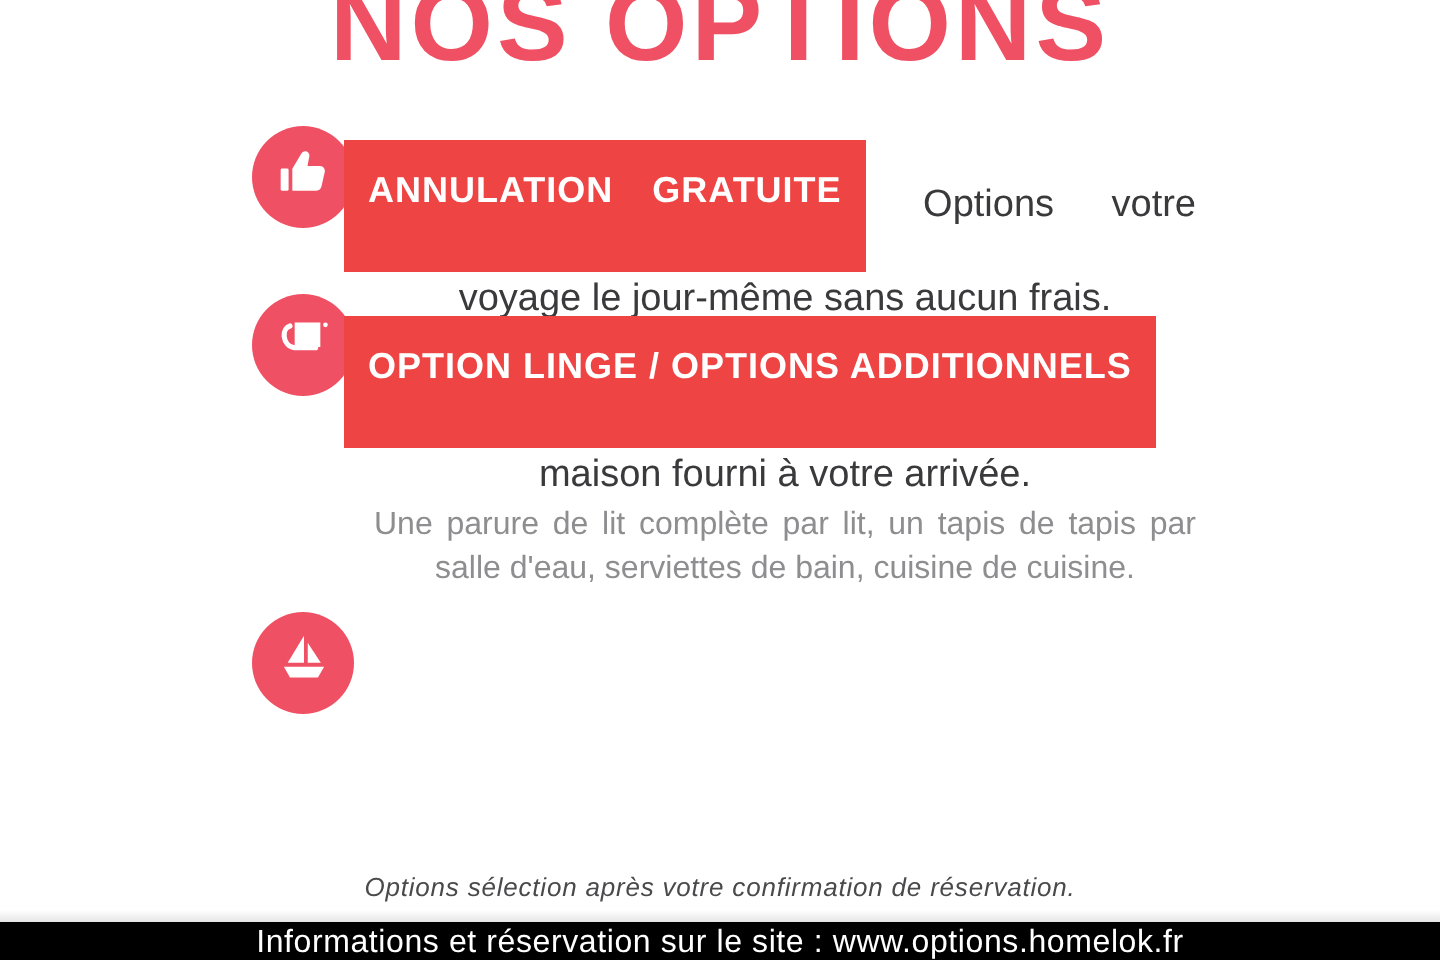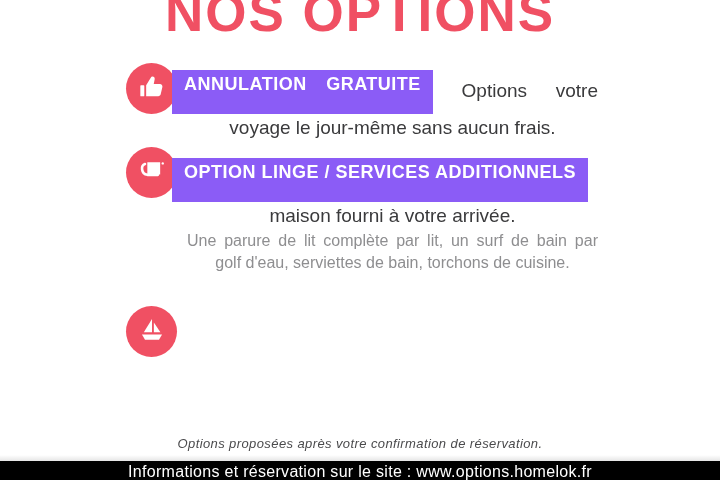--- a/index.html
+++ b/index.html
@@ -21,22 +21,22 @@
   .circle svg{width:28px;height:28px;}
   .c1{top:63px;}  .c2{top:147px;}  .c3{top:306px;}
   
   .section{position:absolute;left:172px;width:426px;color:#3A3A3C;}
   .s1{top:70px;} .s2{top:158px;} .s3{top:315px;}
   .line{font-size:19px;line-height:28px;}
   .jline{text-align:justify;text-align-last:justify;}
   .lline{text-align:left;}
   .tline{margin-left:15px;width:411px;text-align:center;}
   .banner{
-    display:inline-block;background:#8b5cf6;color:#ffffff;font-weight:bold;
-    font-size:18px;line-height:27px;height:42px;padding:1px 12px;
+    display:inline-block;background:#ef4444;color:#ffffff;font-weight:bold;
+    font-size:18px;line-height:27px;height:42px;padding:12px 12px;
     letter-spacing:0.5px;vertical-align:middle;white-space:nowrap;
   }
   .banner-wide{word-spacing:14px;}
   .sub{font-size:16px;line-height:22px;color:#8E8E90;}
   
   .note{
     position:absolute;top:436px;left:0;right:0;text-align:center;
     font-size:13px;font-style:italic;color:#4A4A4C;letter-spacing:0.4px;
   }
   .bar-shadow{
@@ -77,34 +77,34 @@
     <span>
       <svg viewBox="0 0 24 24">
         <path d="M6 6 C4.5 6.5 3.2 8 3.5 10.5 c0.3 2.5 2 4.5 4.5 4.8 h9" fill="none" stroke="#ffffff" stroke-width="2.2" stroke-linecap="round"></path>
         <rect x="8" y="4.5" width="11" height="10.5" fill="#ffffff"></rect>
         <circle cx="21.2" cy="5.5" r="1" fill="#ffffff"></circle>
       </svg>
     </span>
   </div>
   <div class="section s2">
     <div class="line">
-      <span class="banner">OPTION LINGE / SERVICES ADDITIONNELS</span>
+      <span class="banner">OPTION LINGE / OPTIONS ADDITIONNELS</span>
     </div>
     <div class="line lline tline">maison fourni à votre arrivée.</div>
-    <div class="sub jline tline">Une parure de lit complète par lit, un surf de bain par</div>
-    <div class="sub lline tline">golf d'eau, serviettes de bain, torchons de cuisine.</div>
+    <div class="sub jline tline">Une parure de lit complète par lit, un tapis de tapis par</div>
+    <div class="sub lline tline">salle d'eau, serviettes de bain, cuisine de cuisine.</div>
   </div>
 
   <div class="circle c3">
     <span>
       <svg viewBox="0 0 24 24" fill="#ffffff">
         <path d="M12 2.5 L12 14 L5 14 Z"></path>
         <path d="M13.6 5.5 L13.6 14 L19.2 14 Z"></path>
         <path d="M3.4 15.8 H20.6 L18 20.4 H6 Z"></path>
       </svg>
     </span>
   </div>
 
-  <div class="note">Options proposées après votre confirmation de réservation.</div>
+  <div class="note">Options sélection après votre confirmation de réservation.</div>
   <div class="bar-shadow"></div>
   <div class="bottom-bar">Informations et réservation sur le site : www.options.homelok.fr</div>
 
 </div>
 
 </body></html>

